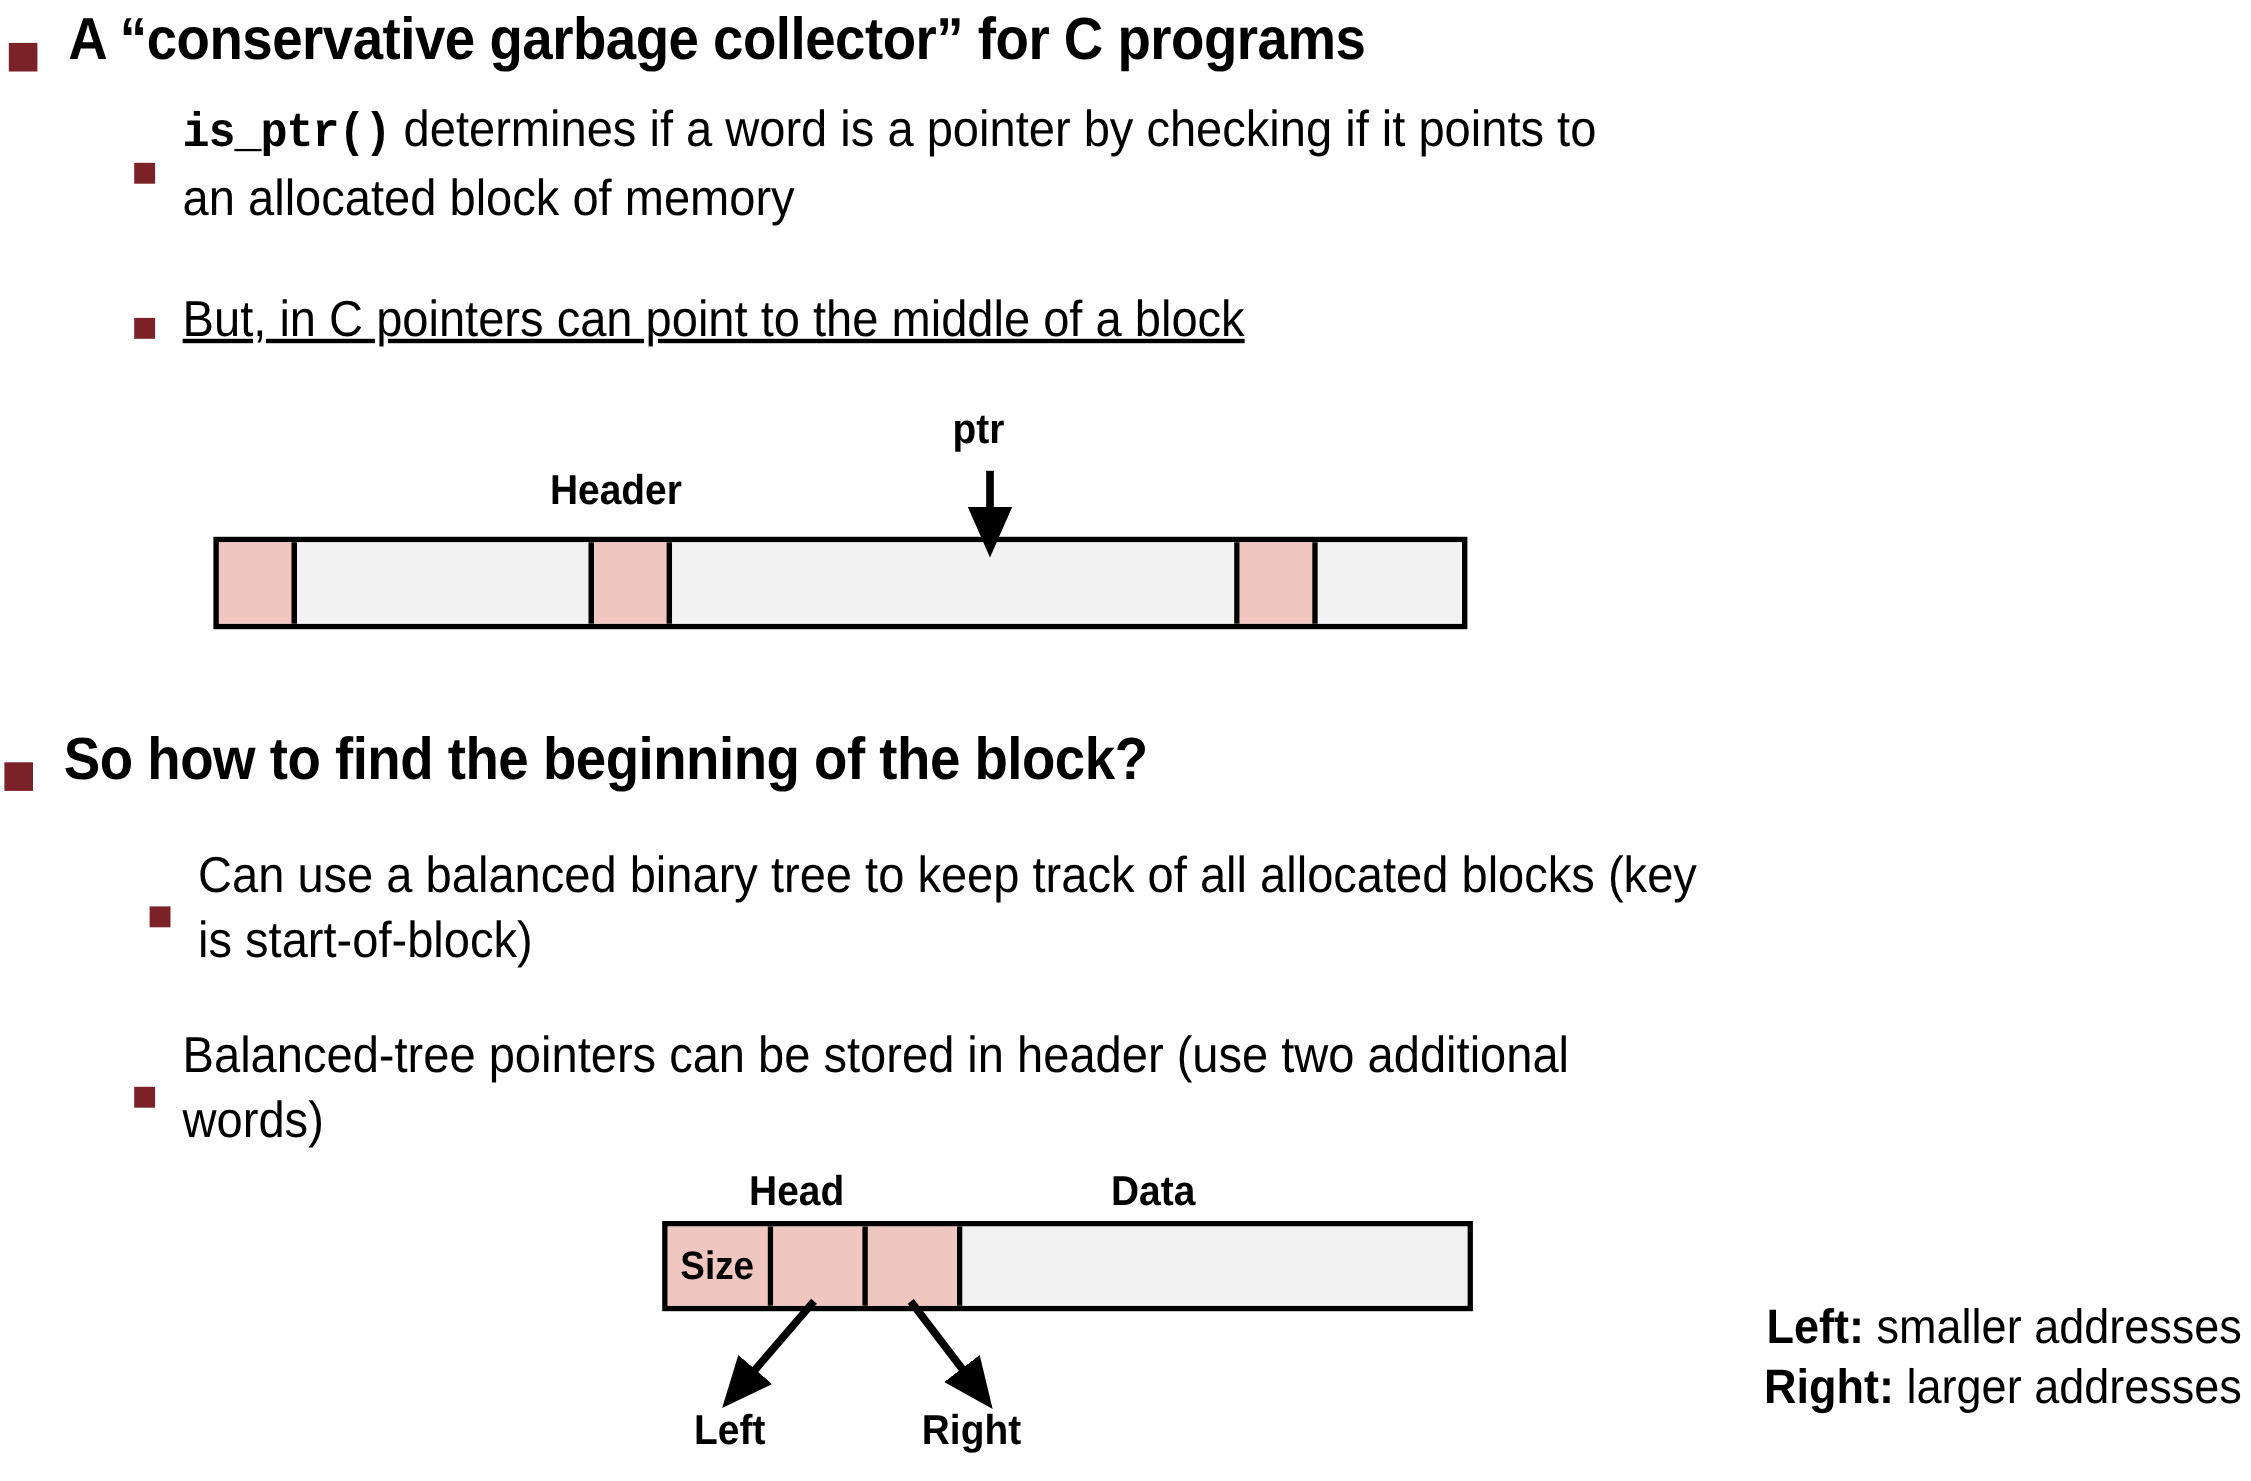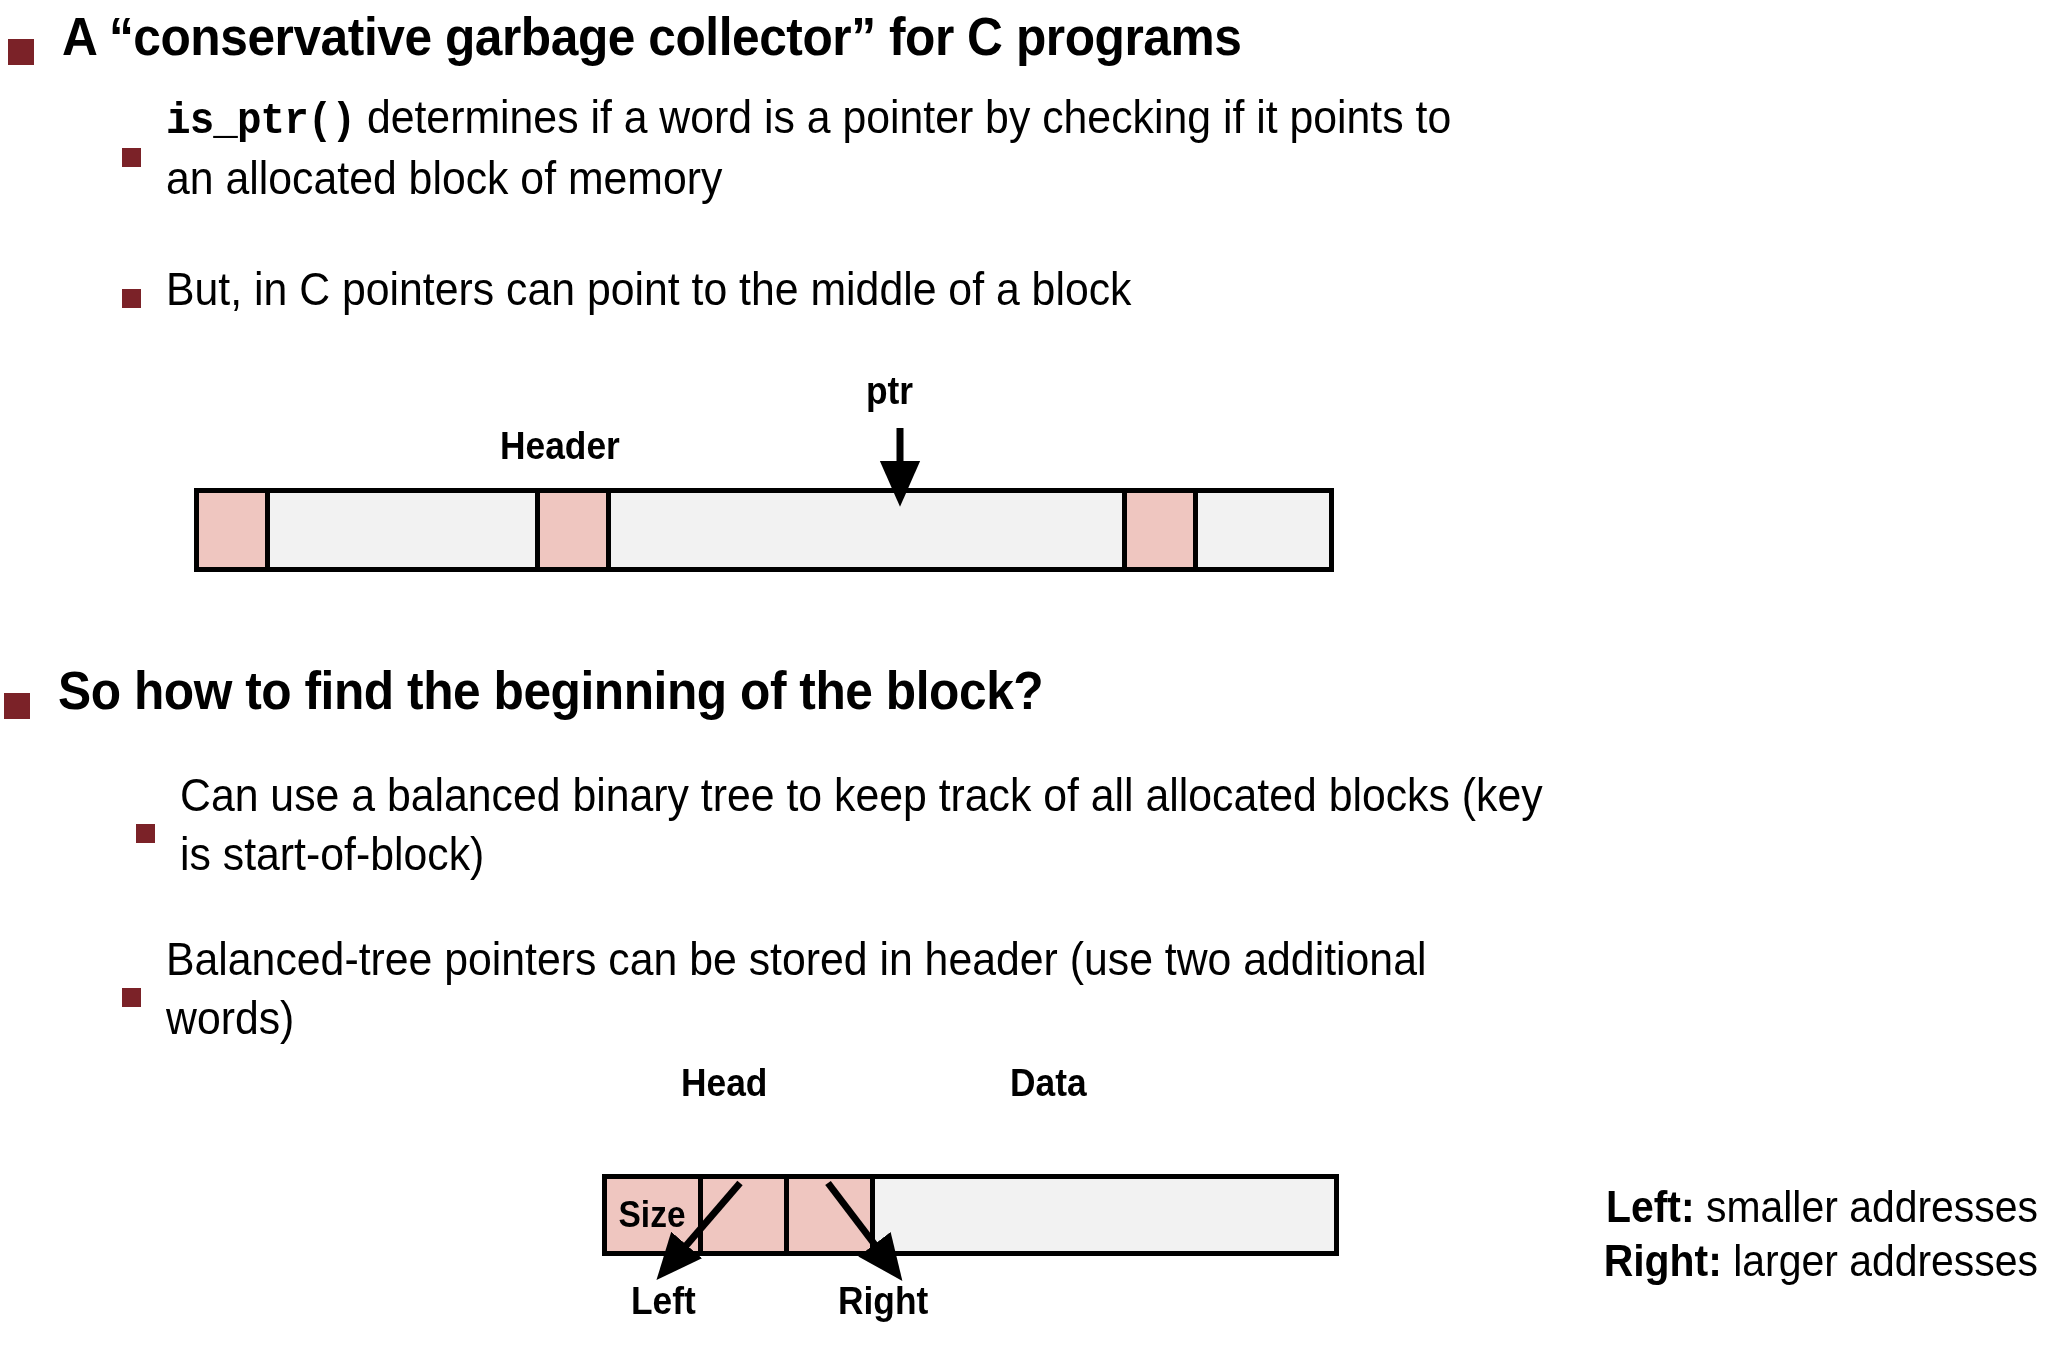--- a/index.html
+++ b/index.html
@@ -130,21 +130,21 @@
 </div>
 
 <div class="l2-row" style="left:122px; top:88px; width:1900px;">
   <span class="l2-marker"></span>
   <span class="l2-text">
     <span class="mono">is_ptr()</span><span> determines if a word is a pointer by checking if it points to</span><br>
     <span>an allocated block of memory</span>
   </span>
 </div>
 
-<div class="l2-row" style="left:122px; top:260px; width:1900px;">
+<div class="l2-row" style="left:122px; top:260px; width:1900px;text-decoration:underline;">
   <span class="l2-marker"></span>
   <span class="l2-text">But, in C pointers can point to the middle of a block</span>
 </div>
 
 <div class="diag-label" style="left:866px; top:370px;">ptr</div>
 <div class="diag-label" style="left:500px; top:425px;">Header</div>
 
 <div class="memblock" style="left:194px; top:488px; width:1140px; height:84px;">
   <div class="cell pink" style="width:72px;">
     <span class="cell-label"></span>
@@ -183,21 +183,21 @@
   <span class="l2-marker"></span>
   <span class="l2-text">
     <span>Balanced-tree pointers can be stored in header (use two additional</span><br>
     <span>words)</span>
   </span>
 </div>
 
 <div class="diag-label" style="left:681px; top:1062px;">Head</div>
 <div class="diag-label" style="left:1010px; top:1062px;">Data</div>
 
-<div class="memblock" style="left:602px; top:1174px; width:737px; height:82px;">
+<div class="memblock" style="left:602px; top:1110px; width:737px; height:82px;">
   <div class="cell pink" style="width:96px;">
     <span class="cell-label">Size</span>
   </div>
   <div class="cell pink" style="width:86px;">
     <span class="cell-label"></span>
   </div>
   <div class="cell pink" style="width:86px;">
     <span class="cell-label"></span>
   </div>
   <div class="cell gray" style="flex:1 1 auto;">

